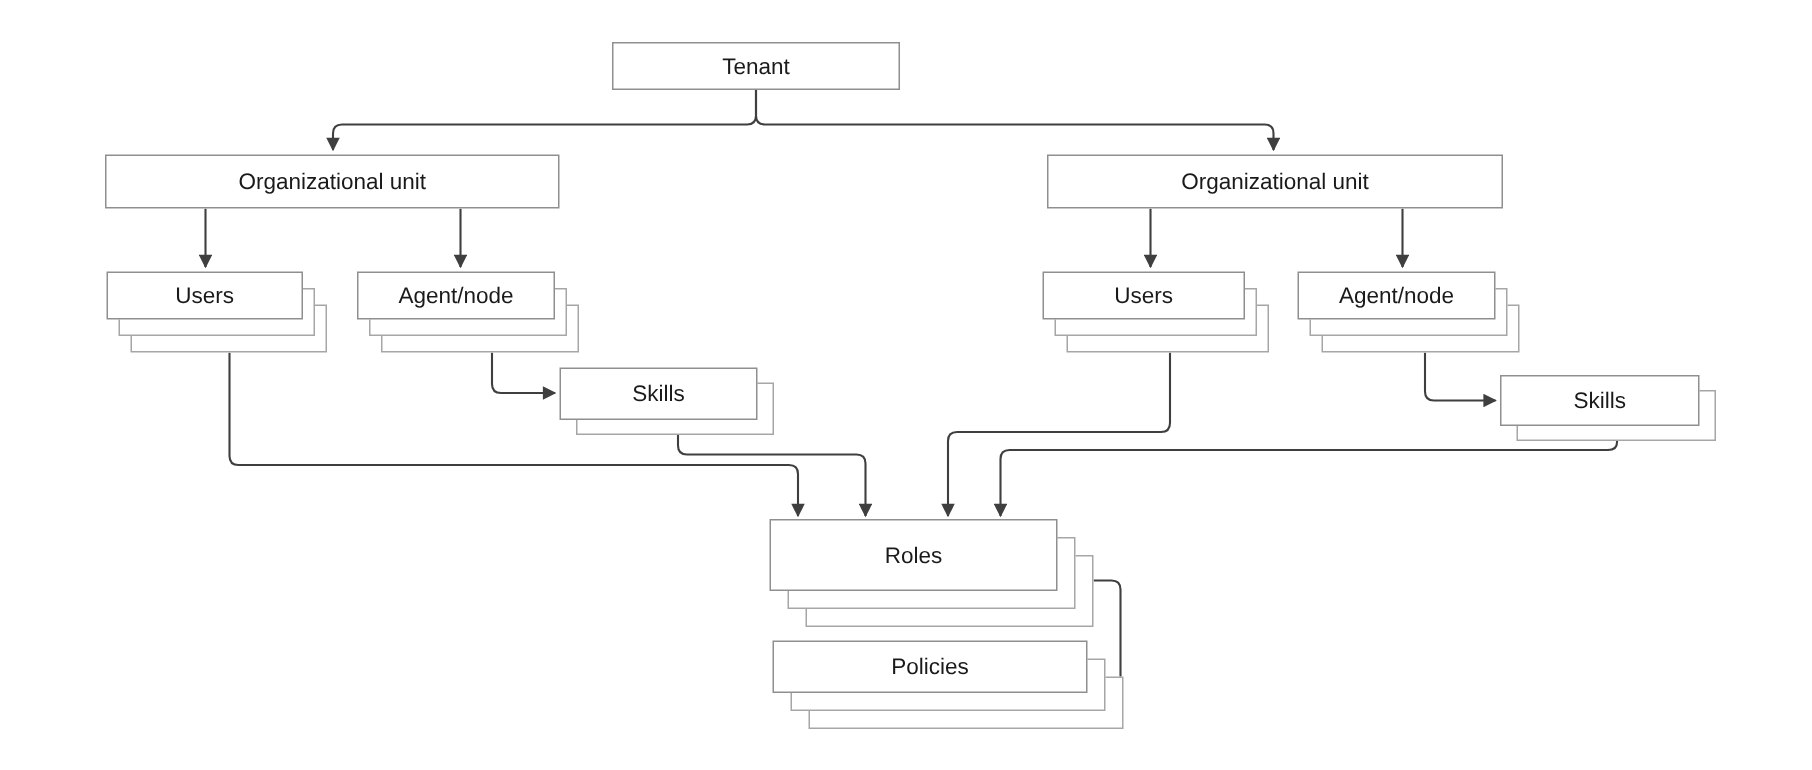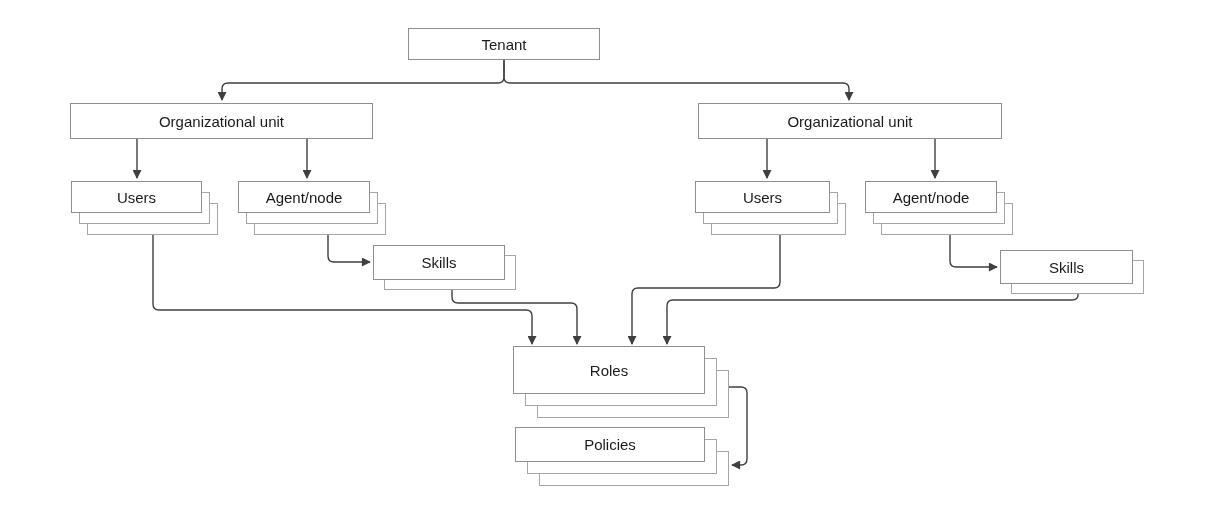--- a/index.html
+++ b/index.html
@@ -39,21 +39,21 @@
   .n-tenant       { left: 408px; top: 28px;  width: 192px; height: 32px; }
   .n-org-left     { left: 70px;  top: 103px; width: 303px; height: 36px; }
   .n-org-right    { left: 698px; top: 103px; width: 304px; height: 36px; }
   .n-users-left   { left: 71px;  top: 181px; width: 131px; height: 32px; }
   .n-agent-left   { left: 238px; top: 181px; width: 132px; height: 32px; }
   .n-users-right  { left: 695px; top: 181px; width: 135px; height: 32px; }
   .n-agent-right  { left: 865px; top: 181px; width: 132px; height: 32px; }
   .n-skills-left  { left: 373px; top: 245px; width: 132px; height: 35px; }
   .n-skills-right { left: 1000px; top: 250px; width: 133px; height: 34px; }
   .n-roles        { left: 513px; top: 346px; width: 192px; height: 48px; }
-  .n-policies     { left: 515px; top: 427px; width: 190px; height: 35px; }
+  .n-policies     { left: 515px; top: 427px; width: 190px; height: 35px; padding-left: 20px; }
   
   .off-s1 { transform: translate(8px, 11px); }
   .off-s2 { transform: translate(16px, 22px); }
   .off-m1 { transform: translate(11px, 10px); }
   .off-b1 { transform: translate(12px, 12px); }
   .off-b2 { transform: translate(24px, 24px); }
 </style>
 </head>
 <body>
 

